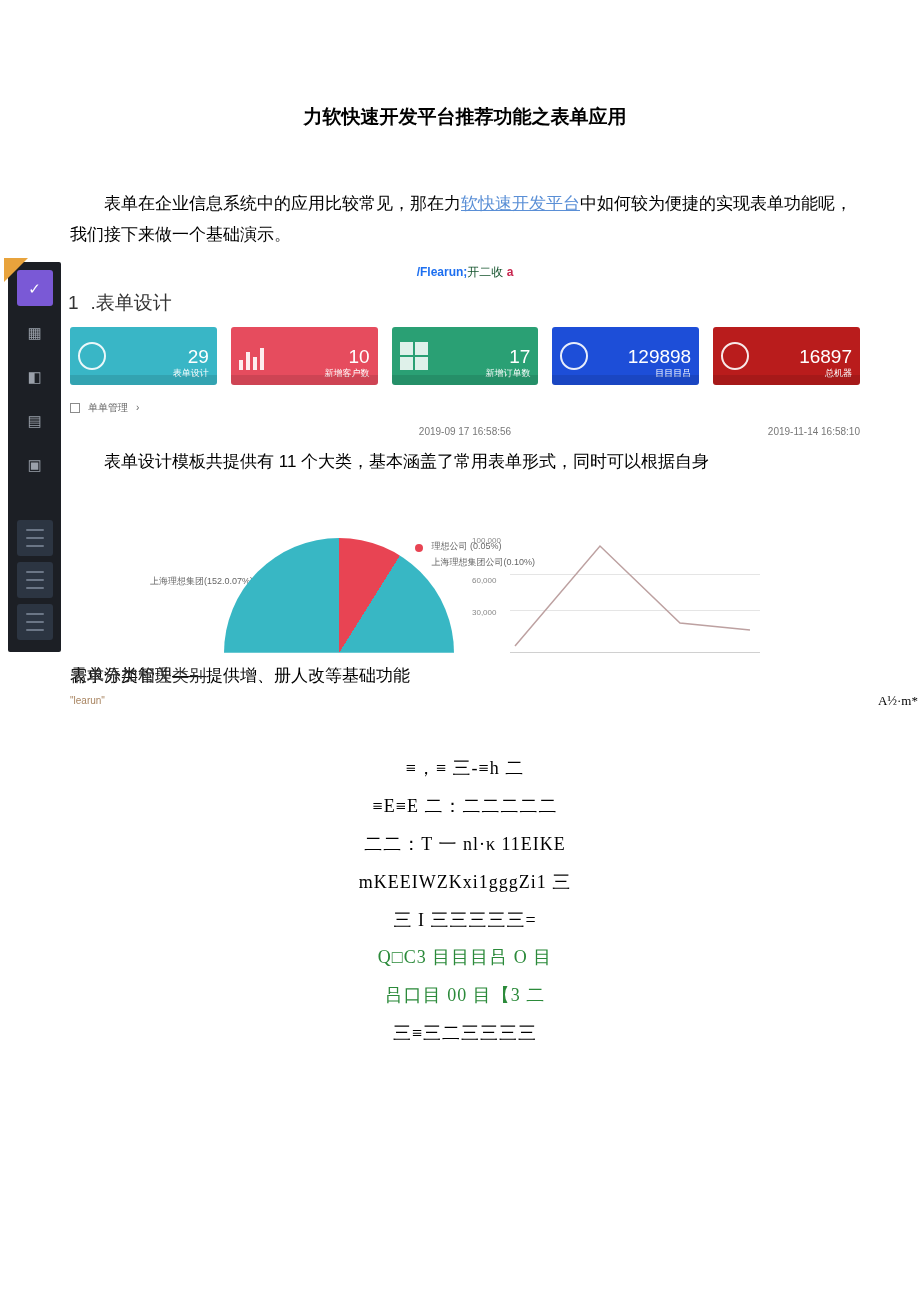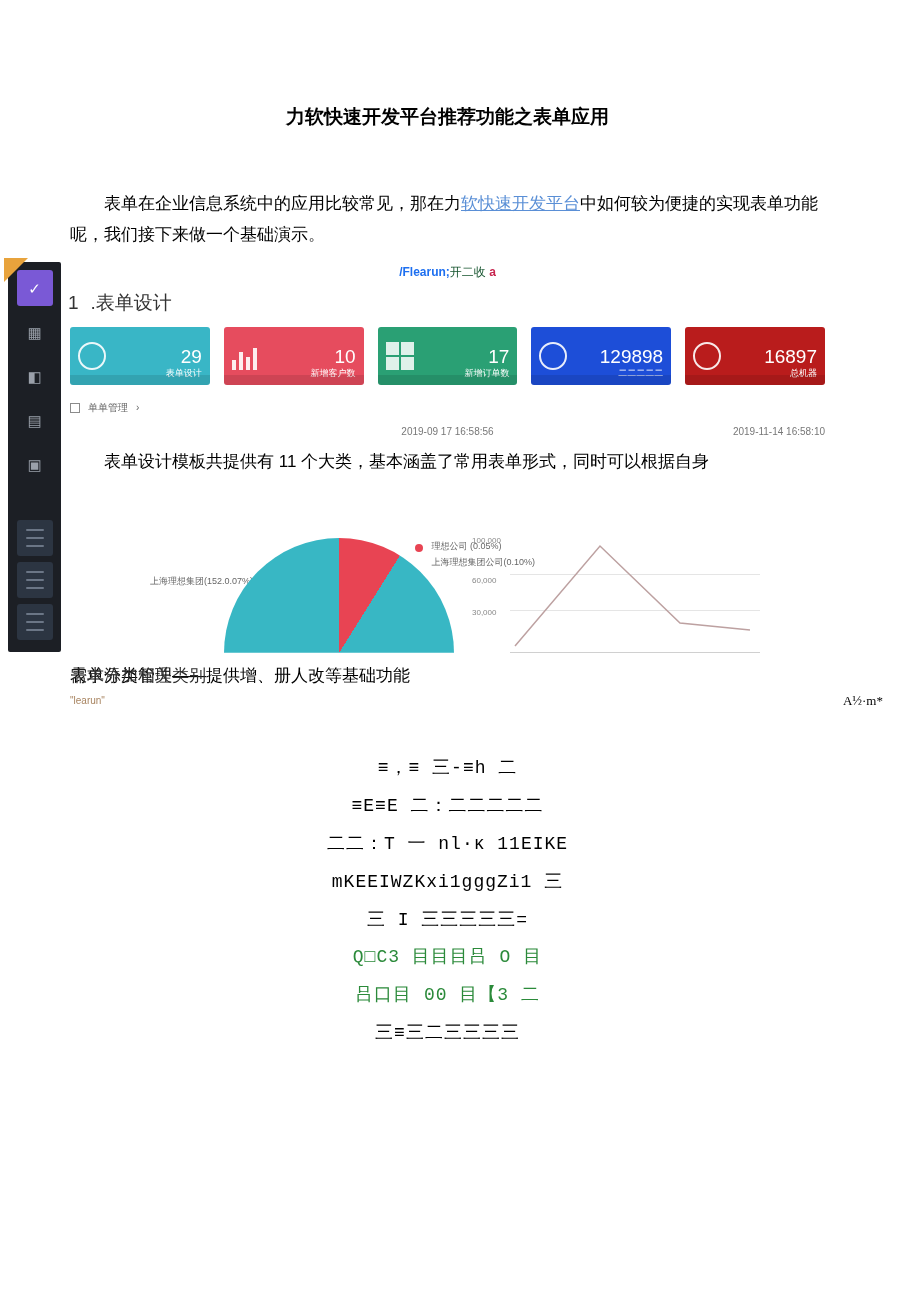--- a/index.html
+++ b/index.html
@@ -1,17 +1,17 @@
 <!DOCTYPE html>
 <html><head>
 <meta charset="utf-8">
 <style>
 *{box-sizing:border-box;margin:0;padding:0}
 body{background:#fff;font-family:"Microsoft YaHei",SimSun,Arial,sans-serif;width:920px;margin:0 auto;color:#000;font-size:16px;line-height:1.8}
-.page{padding:100px 95px 60px 70px;position:relative}
+.page{padding:100px 60px 60px 70px;position:relative}
 .title{text-align:center;font-size:19px;margin-bottom:55px}
 .intro{text-indent:2em;font-size:17px}
 .link{color:#5a8fd6;text-decoration:underline}
 
 
 .dash-area{position:relative;margin-top:18px}
 .sidebar{position:absolute;left:-62px;top:0;width:53px;height:390px;background:#1c1f25;border-radius:2px}
 .sidebar .ribbon{position:absolute;left:-4px;top:-4px;width:30px;height:30px}
 .sidebar .ribbon::before{content:"";position:absolute;width:0;height:0;border-style:solid;border-width:24px 24px 0 0;border-color:#e8a33c transparent transparent transparent}
 .side-item{margin:8px auto 0;width:36px;height:36px;border-radius:3px;display:flex;align-items:center;justify-content:center;font-size:15px;color:#9aa0aa}
@@ -67,21 +67,21 @@
 .grid-lines::before{top:36px}.grid-lines::after{top:72px}
 .line-svg{position:absolute;inset:0}
 
 .overlay{position:relative;margin-top:8px}
 .ov-row{font-size:17px}
 .ov-gray{position:absolute;top:0;left:0;font-size:17px;color:#2b2b2b}
 .ov-small{font-size:10px;color:#a88460;margin-top:1px}
 .ov-right{position:absolute;right:-58px;bottom:-2px;font-size:13px;font-family:Liberation Serif, serif}
 
 
-.icon-grid{margin:40px auto 0;width:320px;text-align:center;font-size:18px;line-height:2.1;color:#2b8a3a;font-family:Liberation Mono, monospace}
+.icon-grid{margin:40px auto 0;width:320px;text-align:center;font-size:18px;line-height:2.1;color:#2b8a3a;font-family:Liberation Serif, serif}
 .icon-grid .blk{color:#000}
 .icon-grid .row{white-space:nowrap;letter-spacing:1px}
 </style>
 </head>
 <body>
 
 <div class="page">
 
   <h1 class="title">力软快速开发平台推荐功能之表单应用</h1>
 
@@ -159,21 +159,21 @@
             <span></span>
             <span></span>
           </div>
         <div class="val">17</div>
         <div class="cap">新增订单数</div>
         <div class="stripe"></div>
       </div>
       <div class="card c4">
         <div class="ico"></div>
         <div class="val">129898</div>
-        <div class="cap">二二二二二</div>
+        <div class="cap">目目目吕</div>
         <div class="stripe"></div>
       </div>
       <div class="card c5">
         <div class="ico"></div>
         <div class="val">16897</div>
         <div class="cap">总机器</div>
         <div class="stripe"></div>
       </div>
     </div>
 

